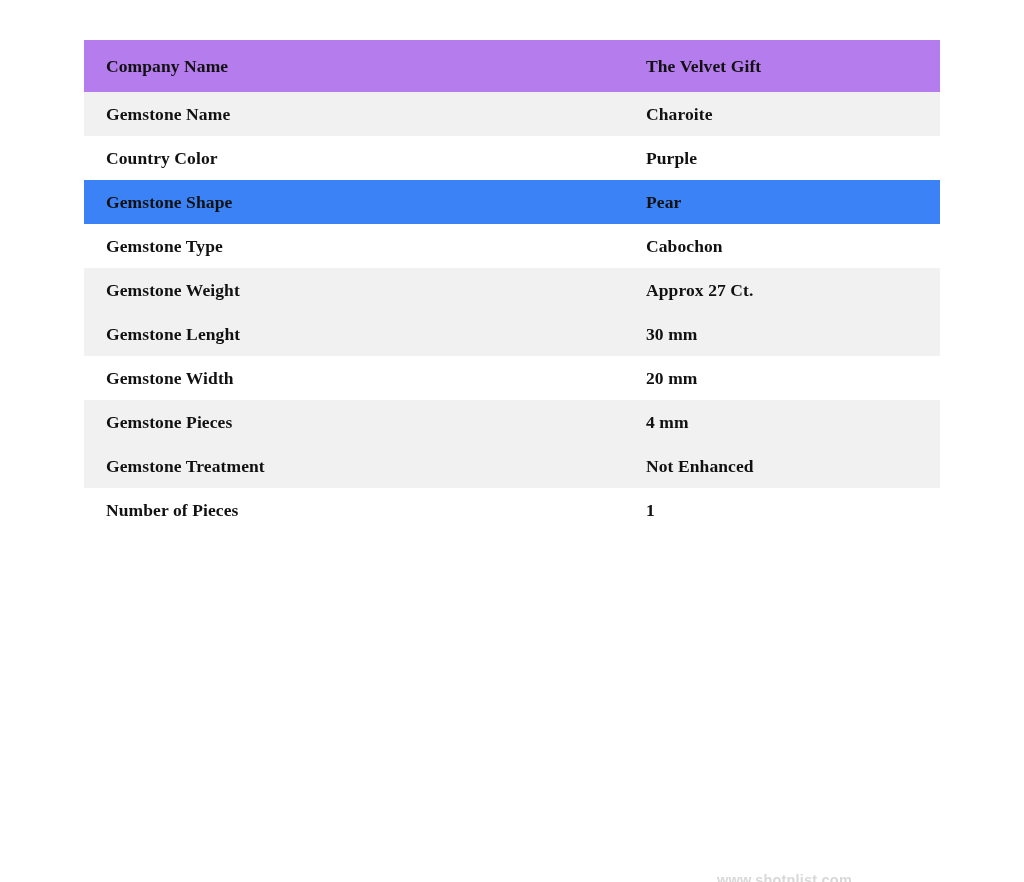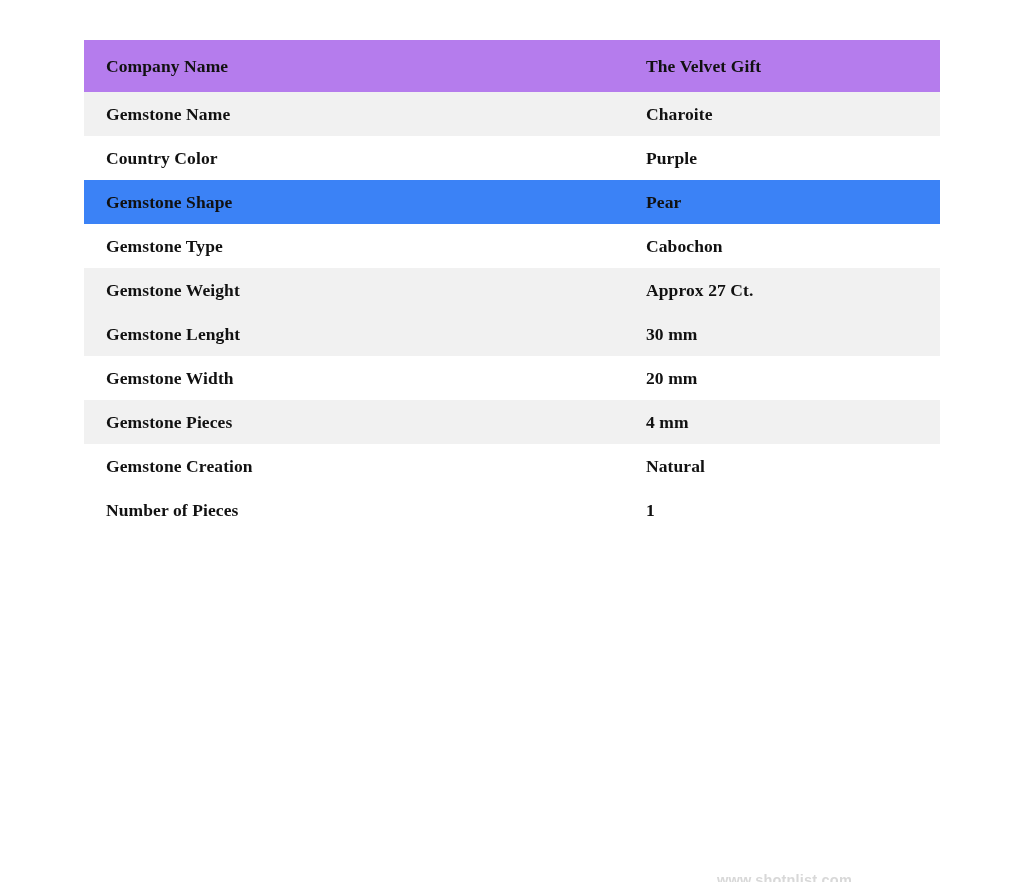--- a/index.html
+++ b/index.html
@@ -109,23 +109,23 @@
           <td class="value">30 mm</td>
         </tr>
         <tr>
           <td class="label">Gemstone Width</td>
           <td class="value">20 mm</td>
         </tr>
         <tr class="alt" style="background: rgb(241, 241, 241);">
           <td class="label">Gemstone Pieces</td>
           <td class="value">4 mm</td>
         </tr>
-        <tr>
-          <td class="label">Gemstone Creation</td>
-          <td class="value">Natural</td>
+        <tr class="alt" style="background: rgb(241, 241, 241);">
+          <td class="label">Gemstone Treatment</td>
+          <td class="value">Not Enhanced</td>
         </tr>
         <tr>
           <td class="label">Number of Pieces</td>
           <td class="value">1</td>
         </tr>
       </tbody>
   </table>
   <div class="watermark">www.shotnlist.com</div>
 </div>
 

